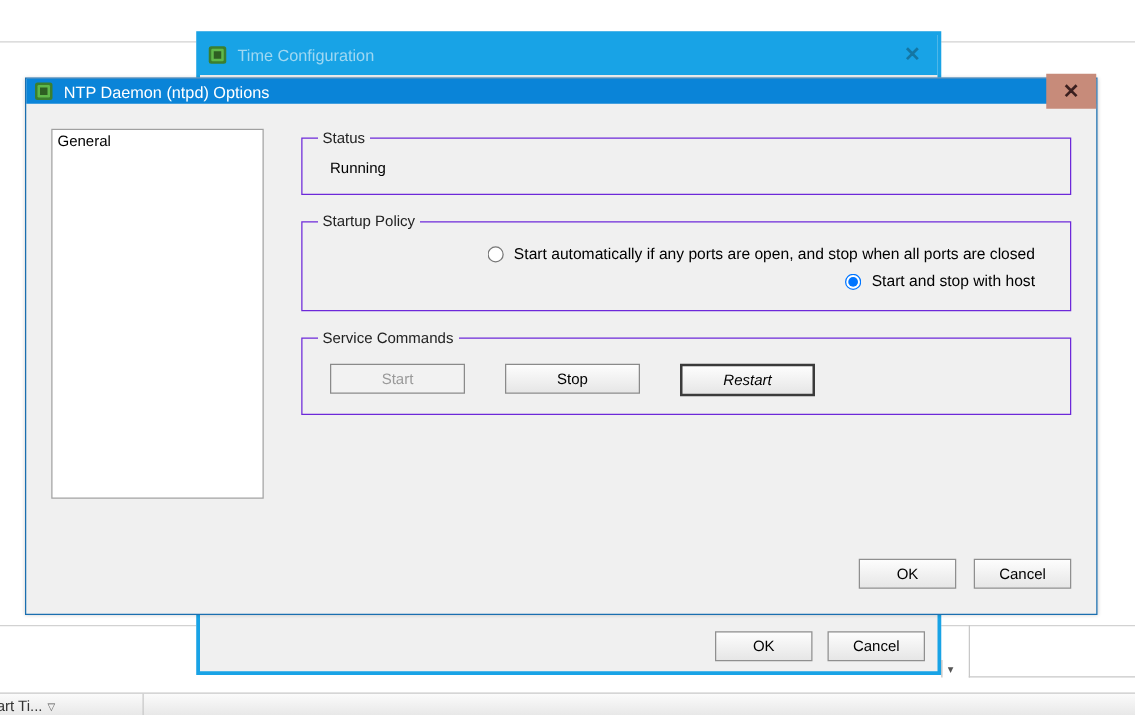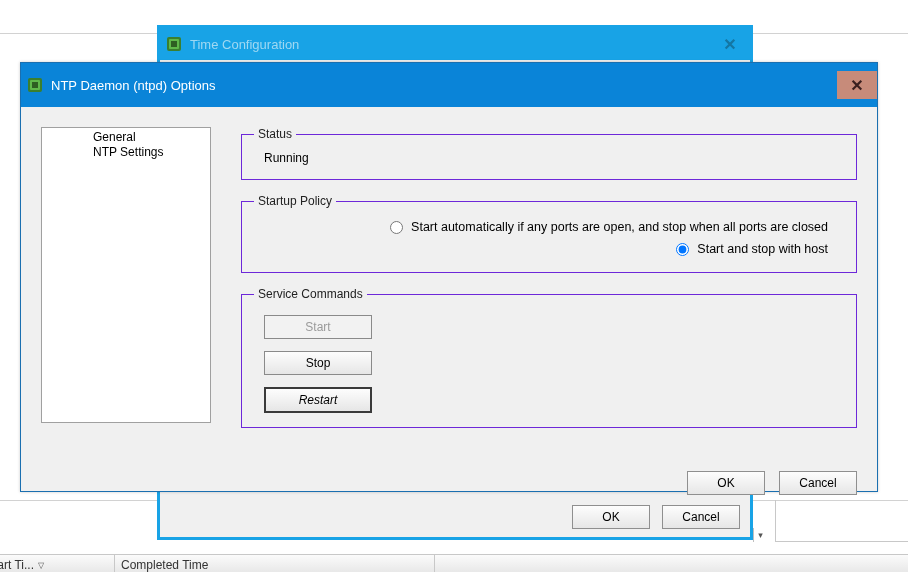--- a/index.html
+++ b/index.html
@@ -92,21 +92,21 @@
     position: absolute;
     left: 20px;
     top: 62px;
     width: 858px;
     height: 430px;
     border: 1px solid #1a6fb0;
     background: #f0f0f0;
     box-shadow: 0 0 3px rgba(0,0,0,0.2);
   }
   .child-titlebar {
-    height: 44px;
+    height: 20px;
     background: #0a84d8;
     display: flex;
     align-items: center;
     padding: 0 0 0 6px;
     color: #ffffff;
     font-size: 13px;
   }
   .child-close {
     margin-left: auto;
     width: 40px;
@@ -134,21 +134,21 @@
   }
   .nav-list {
     width: 170px;
     height: 296px;
     background: #ffffff;
     border: 1px solid #a0a0a0;
     padding: 2px 4px;
     font-size: 12px;
     line-height: 15px;
   }
-  .nav-item { white-space: nowrap; margin-left: 47px; }
+  .nav-item { white-space: nowrap; }
   .right-pane {
     flex: 1;
     display: flex;
     flex-direction: column;
     gap: 14px;
   }
 
   fieldset.group {
     border: 1px solid #6d28d9;
     padding: 8px 28px 12px 12px;
@@ -168,23 +168,22 @@
     gap: 8px;
     padding: 4px 0 4px 4px;
     font-size: 12.5px;
     justify-content: flex-end;
   }
   .radio-row input[type=radio] {
     margin: 0;
   }
   .svc-btns {
     display: flex;
-    gap: 12px;
+    gap: 32px;
     padding: 6px 2px 2px 10px;
-    flex-direction: column;
   }
   .svc-btn {
     width: 108px;
     height: 24px;
     border: 1px solid #8a8a8a;
     background: linear-gradient(#fdfdfd,#e6e6e6);
     font-family: inherit;
     font-size: 12px;
   }
   .svc-btn.focused {
@@ -280,21 +279,20 @@
         </svg>
     </span>
     <span>NTP Daemon (ntpd) Options</span>
     <div class="child-close">✕</div>
   </div>
 
   <div class="child-body">
     <div class="main-row">
       <div class="nav-list">
         <div class="nav-item">General</div>
-        <div class="nav-item">NTP Settings</div>
       </div>
 
       <div class="right-pane">
         <fieldset class="group">
           <legend>Status</legend>
           <div class="status-value">Running</div>
         </fieldset>
 
         <fieldset class="group">
           <legend>Startup Policy</legend>
@@ -324,16 +322,13 @@
       <button class="win-btn">Cancel</button>
     </div>
   </div>
 </div>
 
 <div class="col-strip">
   <div class="col-cell" style="width:155px">
     <span>ted Start Ti...</span>
     <span class="sort-glyph">▽</span>
   </div>
-  <div class="col-cell" style="width:320px">
-    <span>Completed Time</span>
-  </div>
 </div>
 
 </body></html>

